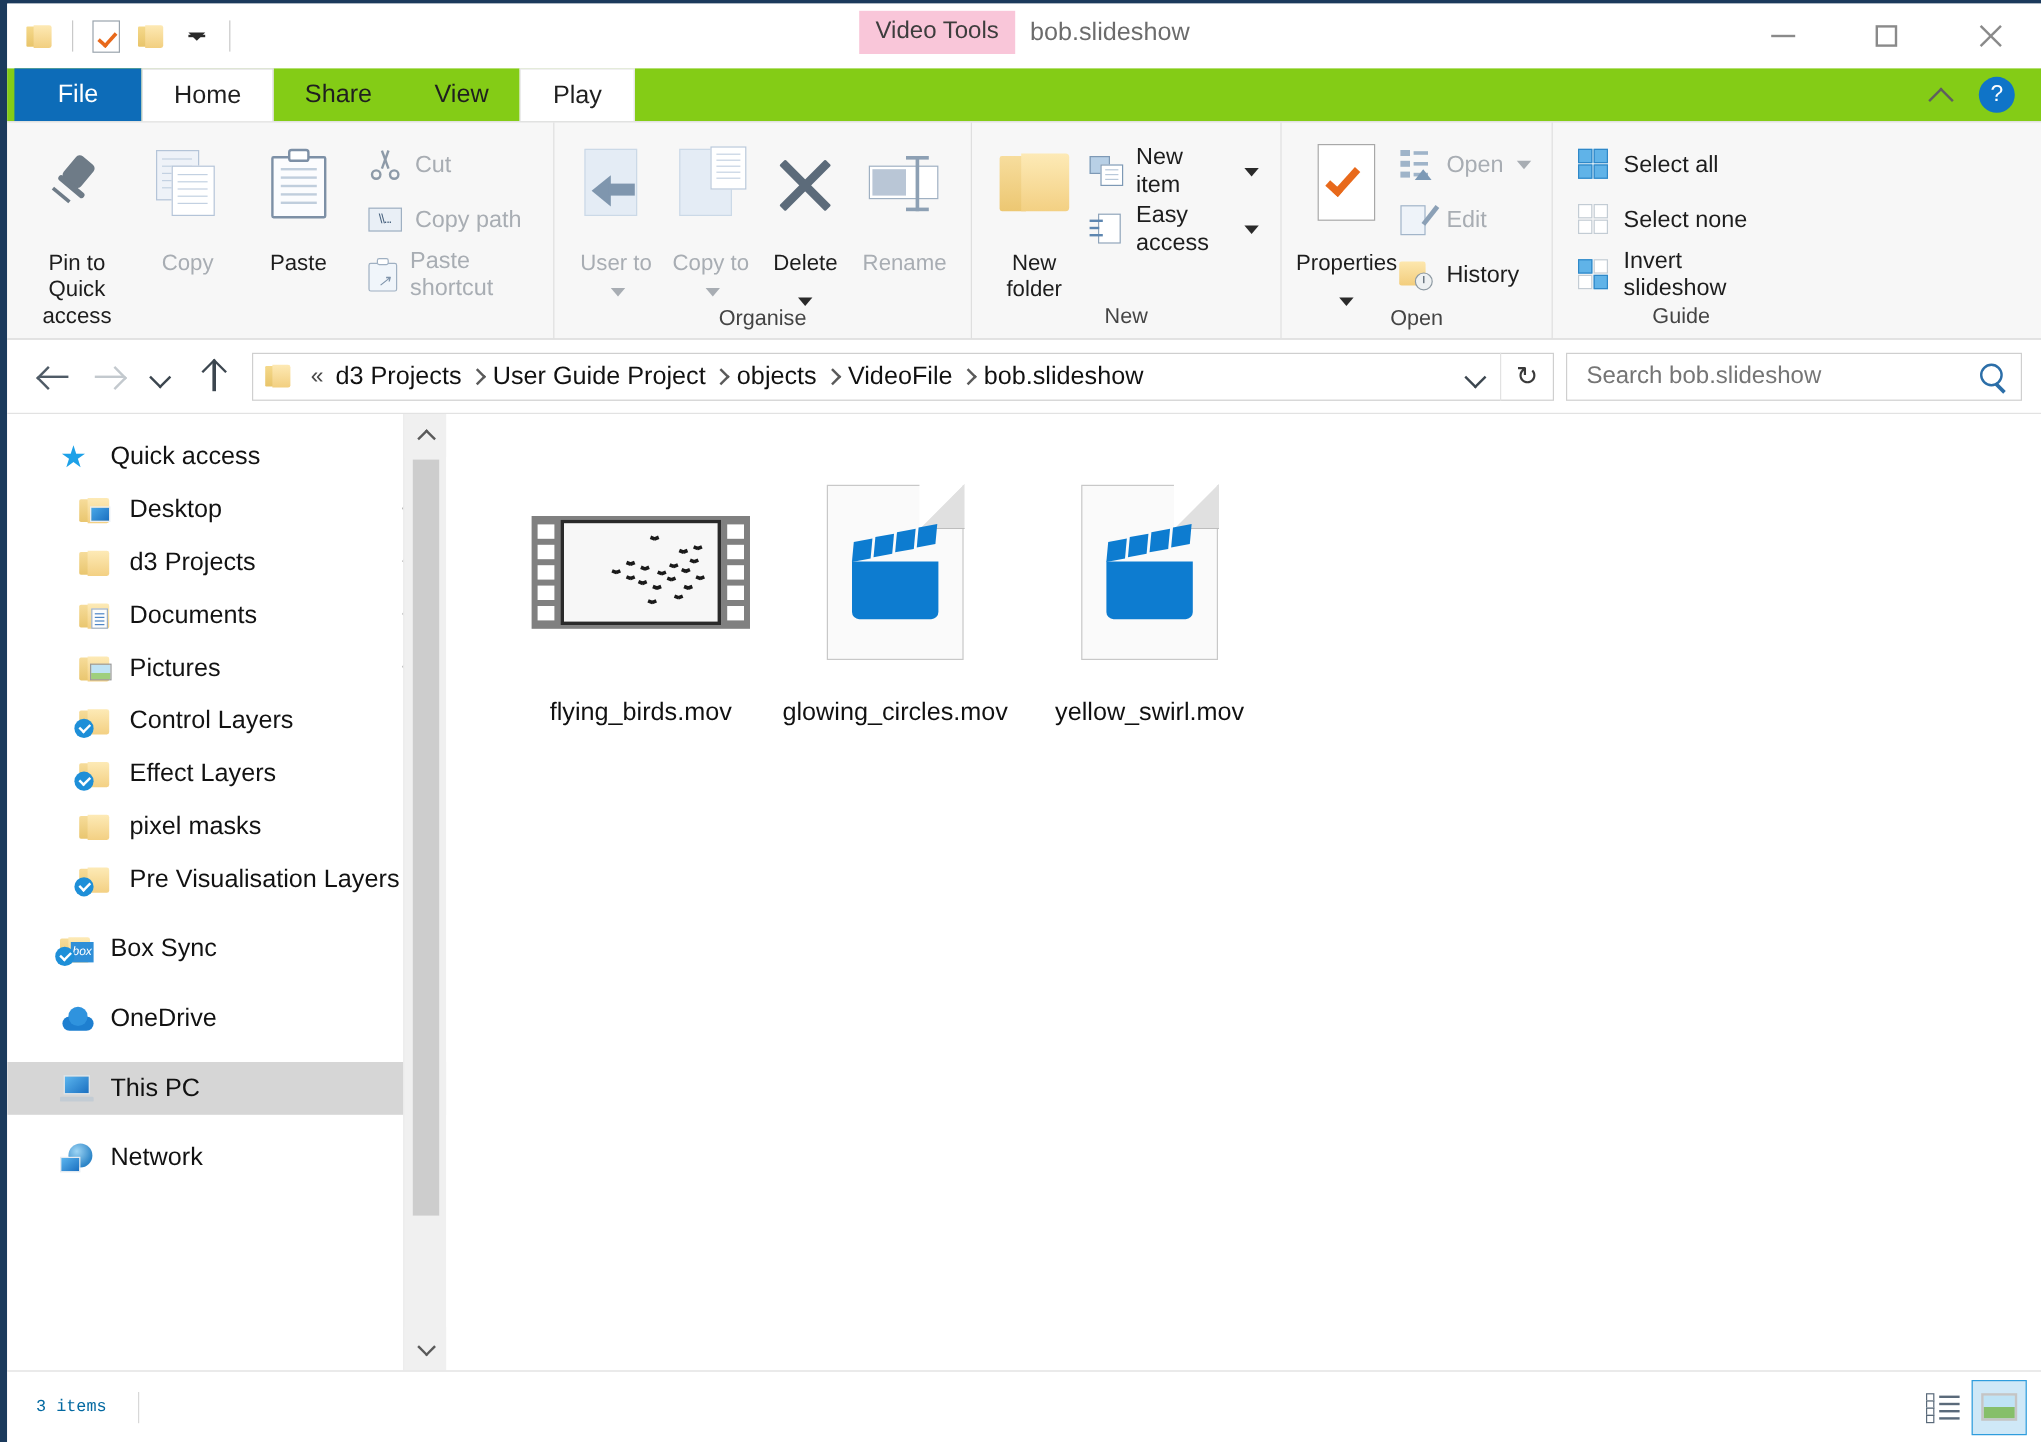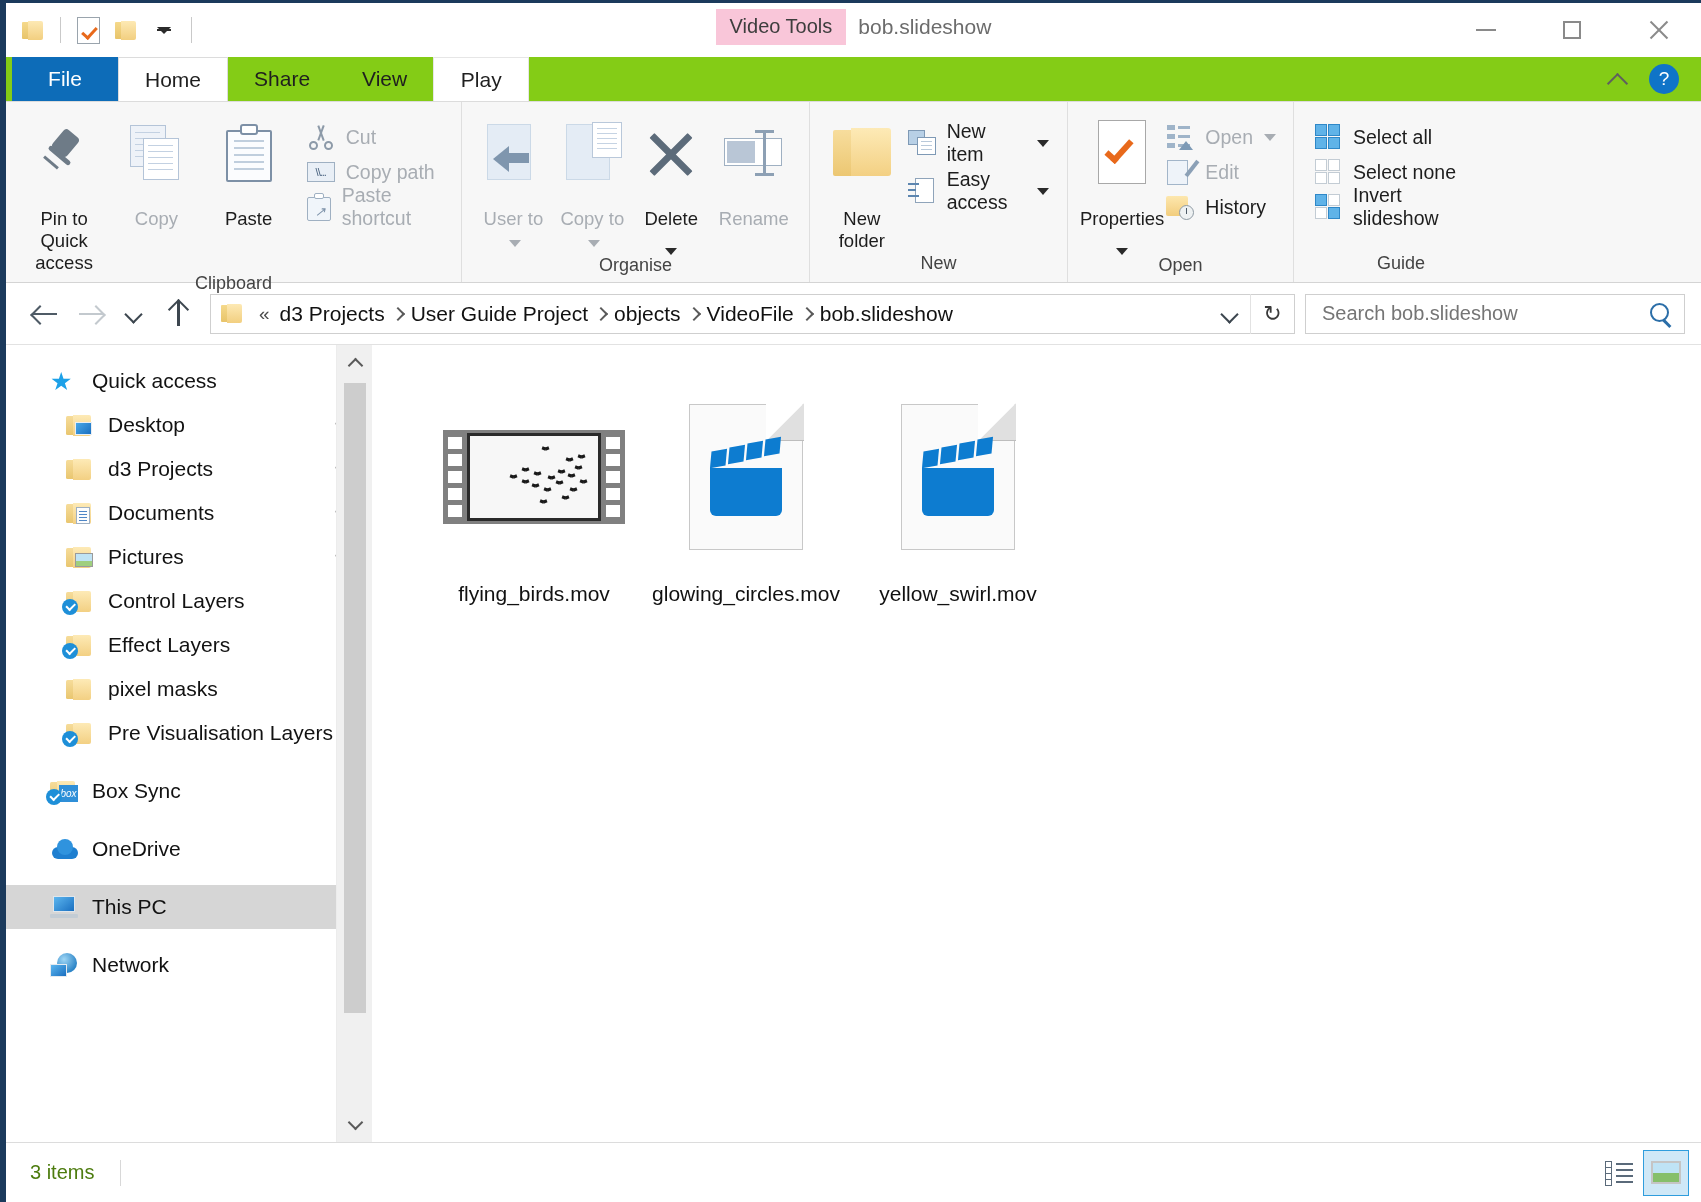--- a/index.html
+++ b/index.html
@@ -144,21 +144,21 @@
   .rgroup-label {
     text-align: center; font-size: 18px; color: #444; padding-bottom: 8px;
   }
   .big-btn {
     width: 110px; display: flex; flex-direction: column; align-items: center;
     padding-top: 8px; text-align: center; gap: 12px;
   }
   .big-btn .lbl { font-size: 18.5px; color: #1d1d1d; line-height: 1.18; margin-top: 10px;}
   .big-btn.dim .lbl { color: #a8adb3; }
   .icon-box { height: 66px; display:flex; align-items:center; justify-content:center; }
-  .small-col { display: flex; flex-direction: column; padding-top: 8px; gap: 1px; }
+  .small-col { display: flex; flex-direction: column; padding-top: 8px; gap: 12px; }
   .small-btn {
     display: flex; align-items: center; gap: 11px; height: 34px;
     font-size: 19.5px; color: #1d1d1d; padding-right: 6px;
   }
   .small-btn.dim { color: #a8adb3; }
   .small-ico { width: 28px; height: 28px; display:flex; align-items:center; justify-content:center; }
   .caret-dn {
     width: 0; height: 0; border-left: 6px solid transparent;
     border-right: 6px solid transparent; border-top: 7px solid #2a2a2a;
   }
@@ -572,21 +572,21 @@
     position: absolute; left: 21px; top: 64px; width: 72px; height: 48px;
     background: #0d7cd0; border-radius: 0 0 6px 6px;
   }
   .clap-stripe {
     position: absolute; width: 15px; height: 17px; background: #0d7cd0;
   }
   .bottom {
     height: 60px; background: #ffffff; border-top: 1px solid #dcdcdc;
     display: flex; align-items: center; flex: none; position: relative;
   }
-  .items-count { font-size: 20px; color: #4d7c0f; padding-left: 24px; }
+  .items-count { font-size: 14px; color: #0369a1; padding-left: 24px; font-family: Liberation Mono, monospace; }
   .bottom-div { width: 1px; height: 26px; background: #d8d8d8; margin-left: 26px; }
   .view-btns { position: absolute; right: 12px; display: flex; gap: 0px; align-items: center; }
   .vbtn {
     width: 46px; height: 46px; display:flex; align-items:center; justify-content:center;
   }
   .vbtn.sel { background: #cfe8f7; border: 1.6px solid #2f9ddd; }
   .det-ico { position: relative; width: 30px; height: 24px; }
   .det-row { position: absolute; left: 0; display: flex; align-items: center; gap: 4px; }
   .det-sq { width: 7px; height: 7px; border: 1.4px solid #5a6a7a; background: #fff; }
   .det-ln { width: 17px; height: 2px; background: #5a6a7a; }
@@ -717,21 +717,20 @@
               <span class="pshort">
                   <i class="pshort-b"></i>
                   <i class="pshort-c"></i>
                   <i class="pshort-a">↗</i>
                 </span>
             </span>
             <span>Paste shortcut</span>
           </div>
         </div>
       </div>
-      <div class="rgroup-label">Clipboard</div>
     </div>
 
     <div class="rgroup" style="width:348px;">
       <div class="rgroup-body" style="justify-content:center;">
         <div class="big-btn dim" style="width:84px">
           <div class="icon-box">
               <span class="mv">
                 <i class="mv-page"></i>
                 <i class="mv-arrow"></i>
                 <i class="mv-arrow-tail"></i>

